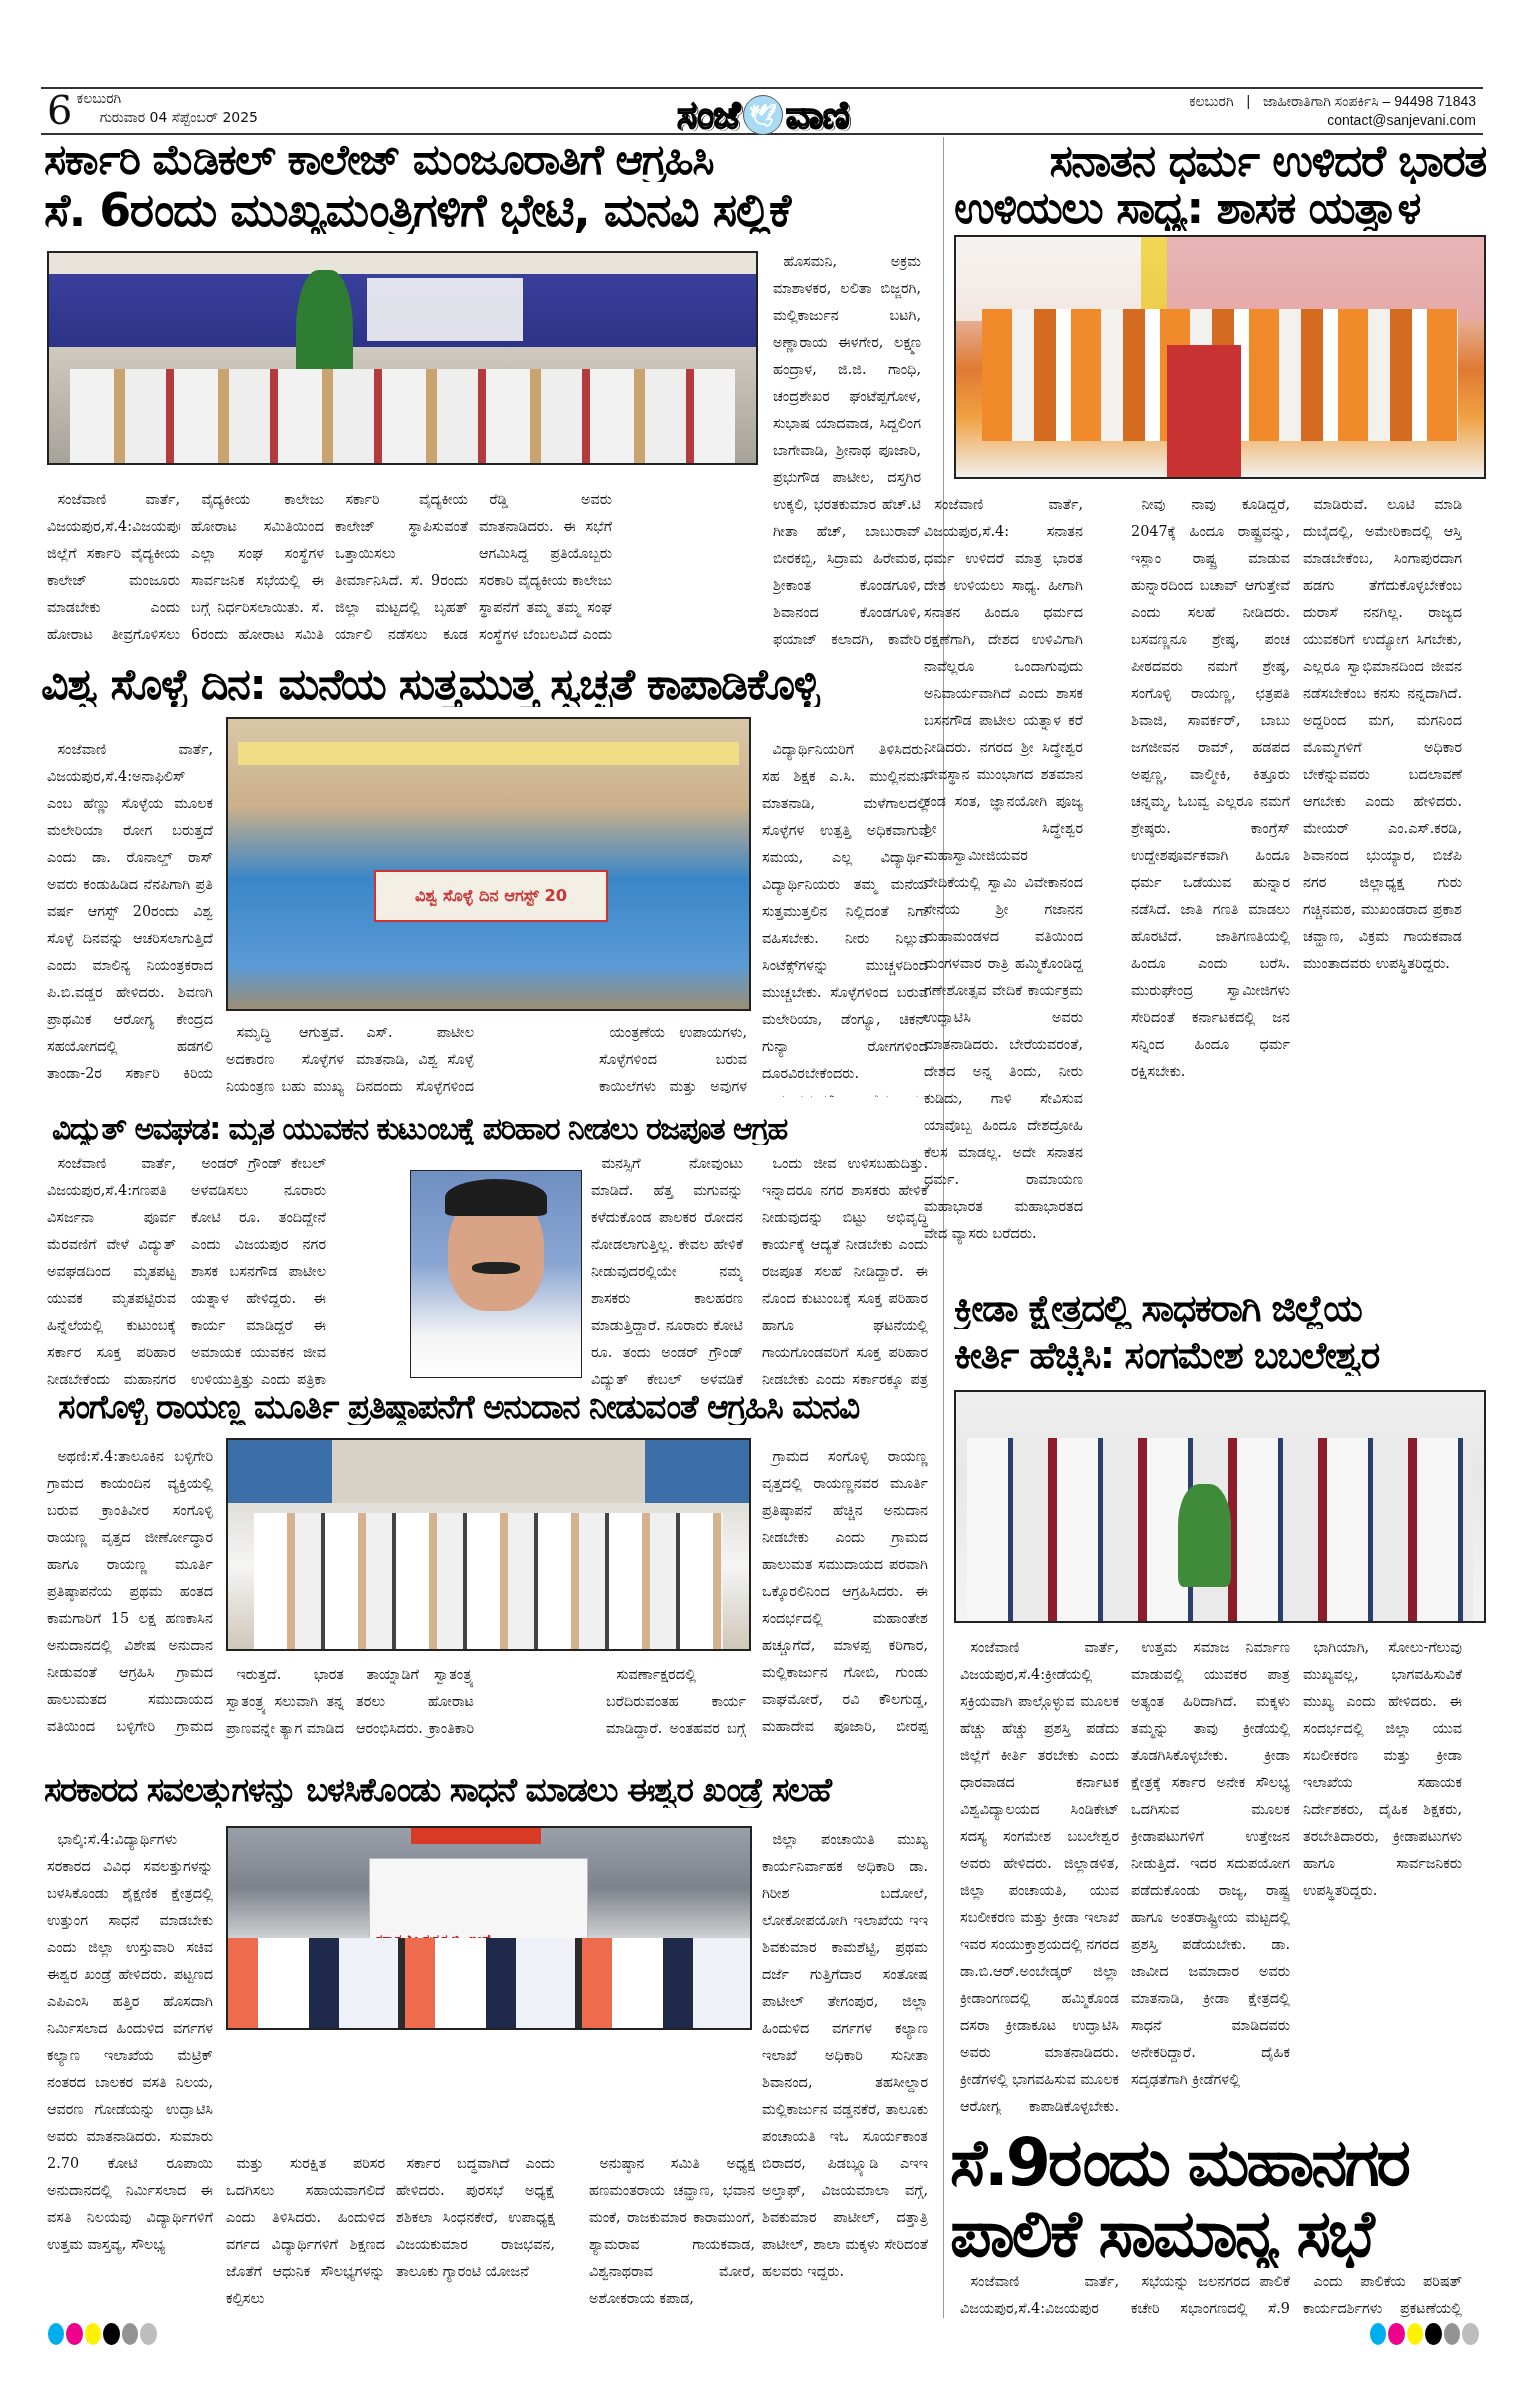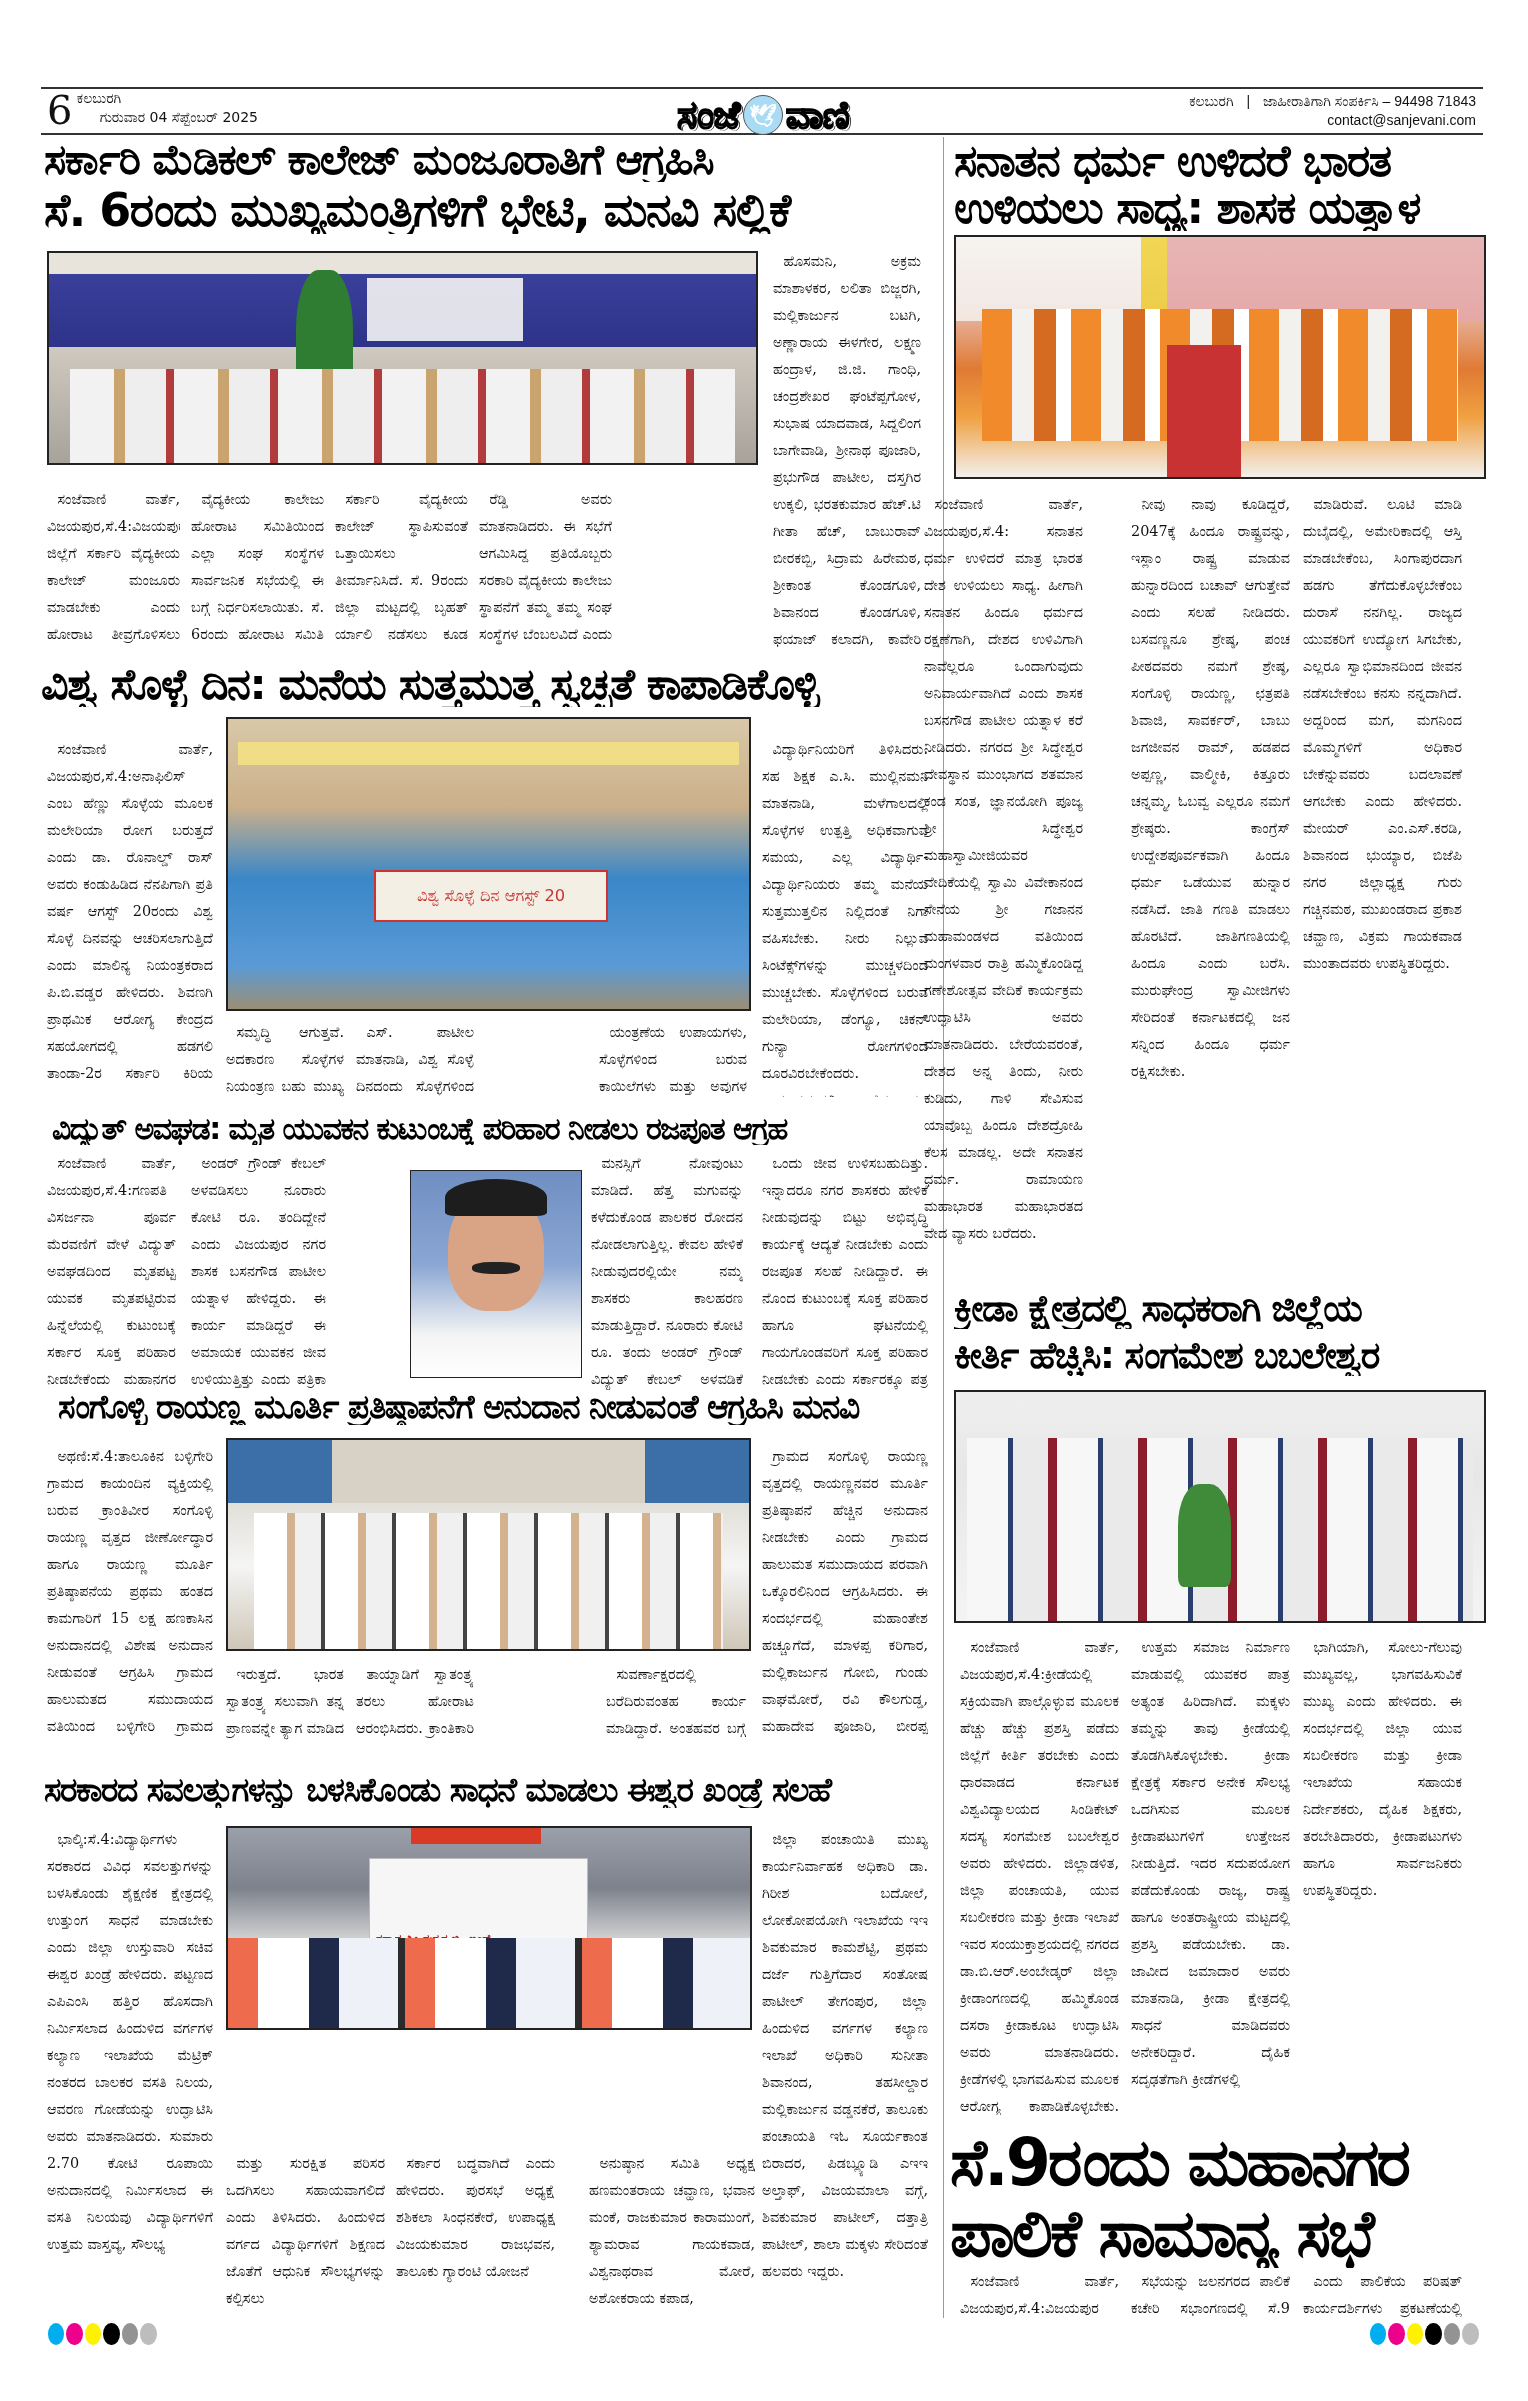--- a/index.html
+++ b/index.html
@@ -69,21 +69,21 @@
   </div>
 <div class="col" style="left:479px; top:486px; width:133px; height:170px;">
     <p>ರೆಡ್ಡಿ ಅವರು ಮಾತನಾಡಿದರು. ಈ ಸಭೆಗೆ ಆಗಮಿಸಿದ್ದ ಪ್ರತಿಯೊಬ್ಬರು ಸರಕಾರಿ ವೈದ್ಯಕೀಯ ಕಾಲೇಜು ಸ್ಥಾಪನೆಗೆ ತಮ್ಮ ತಮ್ಮ ಸಂಘ ಸಂಸ್ಥೆಗಳ ಬೆಂಬಲವಿದೆ ಎಂದು ಅಭಿಪ್ರಾಯಗಳನ್ನು ಹಂಚಿಕೊಂಡರು. ಸಭೆಯಲ್ಲಿ ಹೋರಾಟ ಸಮಿತಿಯ ಸಂಚಾಲಕ ಸಮಿತಿ ಸದಸ್ಯರಾದ ಅರವಿಂದ ಕುಲಕರ್ಣಿ, ಅನಿಲ</p>
   </div>
 <div class="col" style="left:773px; top:248px; width:148px; height:410px;">
     <p>ಹೊಸಮನಿ, ಅಕ್ರಮ ಮಾಶಾಳಕರ, ಲಲಿತಾ ಬಿಜ್ಜರಗಿ, ಮಲ್ಲಿಕಾರ್ಜುನ ಬಟಗಿ, ಅಣ್ಣಾರಾಯ ಈಳಗೇರ, ಲಕ್ಷ್ಮಣ ಹಂದ್ರಾಳ, ಜಿ.ಜಿ. ಗಾಂಧಿ, ಚಂದ್ರಶೇಖರ ಘಂಟೆಪ್ಪಗೋಳ, ಸುಭಾಷ ಯಾದವಾಡ, ಸಿದ್ದಲಿಂಗ ಬಾಗೇವಾಡಿ, ಶ್ರೀನಾಥ ಪೂಜಾರಿ, ಪ್ರಭುಗೌಡ ಪಾಟೀಲ, ದಸ್ತಗಿರ ಉಕ್ಕಲಿ, ಭರತಕುಮಾರ ಹೆಚ್.ಟಿ ಗೀತಾ ಹೆಚ್, ಬಾಬುರಾವ್ ಬೀರಕಬ್ಬಿ, ಸಿದ್ರಾಮ ಹಿರೇಮಠ, ಶ್ರೀಕಾಂತ ಕೊಂಡಗೂಳಿ, ಶಿವಾನಂದ ಕೊಂಡಗೂಳಿ, ಫಯಾಜ್ ಕಲಾದಗಿ, ಕಾವೇರಿ ರಜಪೂತ, ಮಹಮ್ಮದ್‌ಗೌಸ್ ಹವಾಲ್ದಾರ, ಫಾದರ್ ಕೆಫಿನ್, ಜಗದೀಶ್ ಸೂರ್ಯವಂಶಿ, ಸೋಮನಾಥ ಕಳ್ಳಿಮನಿ, ಮೋಹನ್ ಕೋಲಾರ, ಶಿವಾನಂದ ಸುಭಾಗಂಡ, ಪ್ರಭಾವತಿ ಅಂಕಲಗಿ, ಅನಸೂಯ ಕಾಂಬಳೆ ಮುಂತಾದವರು ಭಾಗವಹಿಸಿದ್ದರು.</p>
   </div>
 
 <div class="vrule" style="left:943px; top:137px; height:2181px;"></div>
 
-<div class="headline" style="left:954px; top:138px; width:532px; font-size:44px;">ಸನಾತನ ಧರ್ಮ ಉಳಿದರೆ ಭಾರತ</div>
+<div class="headline" style="left:954px; top:138px; width:532px; font-size:44px;text-align:right;">ಸನಾತನ ಧರ್ಮ ಉಳಿದರೆ ಭಾರತ</div>
 <div class="headline" style="left:954px; top:185px; width:532px; font-size:44px;">ಉಳಿಯಲು ಸಾಧ್ಯ: ಶಾಸಕ ಯತ್ನಾಳ</div>
 
 <div class="photo" style="left:954px; top:235px; width:532px; height:244px; background:linear-gradient(180deg,#f3efe9 0%,#e8c6c2 25%,#e07a33 55%,#f0a142 75%,#f2f0ec 100%);">
   <div class="abs" style="left:0; top:0; width:100%; height:35%; background:linear-gradient(90deg,#f6f4f1 0 35%,#f0d130 35% 40%,#e5a6a8 40% 100%); opacity:0.8;"></div>
   <div class="abs" style="left:5%; top:30%; width:90%; height:55%; background:repeating-linear-gradient(90deg,#f08a2b 0 30px,#f3f1ee 30px 52px,#d46b20 52px 74px,#fff 74px 89px);"></div>
   <div class="abs" style="left:40%; top:45%; width:14%; height:55%; background:#c83232;"></div>
 </div>
 
 <div class="col" style="left:924px; top:491px; width:159px; height:776px;">
     <p>ಸಂಜೆವಾಣಿ ವಾರ್ತೆ, ವಿಜಯಪುರ,ಸೆ.4: ಸನಾತನ ಧರ್ಮ ಉಳಿದರೆ ಮಾತ್ರ ಭಾರತ ದೇಶ ಉಳಿಯಲು ಸಾಧ್ಯ. ಹೀಗಾಗಿ ಸನಾತನ ಹಿಂದೂ ಧರ್ಮದ ರಕ್ಷಣೆಗಾಗಿ, ದೇಶದ ಉಳಿವಿಗಾಗಿ ನಾವೆಲ್ಲರೂ ಒಂದಾಗುವುದು ಅನಿವಾರ್ಯವಾಗಿದೆ ಎಂದು ಶಾಸಕ ಬಸನಗೌಡ ಪಾಟೀಲ ಯತ್ನಾಳ ಕರೆ ನೀಡಿದರು. ನಗರದ ಶ್ರೀ ಸಿದ್ಧೇಶ್ವರ ದೇವಸ್ಥಾನ ಮುಂಭಾಗದ ಶತಮಾನ ಕಂಡ ಸಂತ, ಜ್ಞಾನಯೋಗಿ ಪೂಜ್ಯ ಶ್ರೀ ಸಿದ್ಧೇಶ್ವರ ಮಹಾಸ್ವಾಮೀಜಿಯವರ ವೇದಿಕೆಯಲ್ಲಿ ಸ್ವಾಮಿ ವಿವೇಕಾನಂದ ಸೇನೆಯ ಶ್ರೀ ಗಜಾನನ ಮಹಾಮಂಡಳದ ವತಿಯಿಂದ ಮಂಗಳವಾರ ರಾತ್ರಿ ಹಮ್ಮಿಕೊಂಡಿದ್ದ ಗಣೇಶೋತ್ಸವ ವೇದಿಕೆ ಕಾರ್ಯಕ್ರಮ ಉದ್ಘಾಟಿಸಿ ಅವರು ಮಾತನಾಡಿದರು. ಬೇರೆಯವರಂತೆ, ದೇಶದ ಅನ್ನ ತಿಂದು, ನೀರು ಕುಡಿದು, ಗಾಳಿ ಸೇವಿಸುವ ಯಾವೊಬ್ಬ ಹಿಂದೂ ದೇಶದ್ರೋಹಿ ಕೆಲಸ ಮಾಡಲ್ಲ. ಅದೇ ಸನಾತನ ಧರ್ಮ. ರಾಮಾಯಣ ಮಹಾಭಾರತ ಮಹಾಭಾರತದ ವೇದ ವ್ಯಾಸರು ಬರೆದರು.</p>
@@ -91,21 +91,21 @@
 <div class="col" style="left:1131px; top:491px; width:159px; height:776px;">
     <p>ನೀವು ನಾವು ಕೂಡಿದ್ದರೆ, 2047ಕ್ಕೆ ಹಿಂದೂ ರಾಷ್ಟ್ರವನ್ನು, ಇಸ್ಲಾಂ ರಾಷ್ಟ್ರ ಮಾಡುವ ಹುನ್ನಾರದಿಂದ ಬಚಾವ್ ಆಗುತ್ತೇವೆ ಎಂದು ಸಲಹೆ ನೀಡಿದರು. ಬಸವಣ್ಣನೂ ಶ್ರೇಷ್ಠ, ಪಂಚ ಪೀಠದವರು ನಮಗೆ ಶ್ರೇಷ್ಠ, ಸಂಗೊಳ್ಳಿ ರಾಯಣ್ಣ, ಛತ್ರಪತಿ ಶಿವಾಜಿ, ಸಾವರ್ಕರ್, ಬಾಬು ಜಗಜೀವನ ರಾಮ್, ಹಡಪದ ಅಪ್ಪಣ್ಣ, ವಾಲ್ಮೀಕಿ, ಕಿತ್ತೂರು ಚನ್ನಮ್ಮ, ಓಬವ್ವ ಎಲ್ಲರೂ ನಮಗೆ ಶ್ರೇಷ್ಠರು. ಕಾಂಗ್ರೆಸ್ ಉದ್ದೇಶಪೂರ್ವಕವಾಗಿ ಹಿಂದೂ ಧರ್ಮ ಒಡೆಯುವ ಹುನ್ನಾರ ನಡೆಸಿದೆ. ಜಾತಿ ಗಣತಿ ಮಾಡಲು ಹೊರಟಿದೆ. ಜಾತಿಗಣತಿಯಲ್ಲಿ ಹಿಂದೂ ಎಂದು ಬರೆಸಿ. ಮುರುಘೇಂದ್ರ ಸ್ವಾಮೀಜಿಗಳು ಸೇರಿದಂತೆ ಕರ್ನಾಟಕದಲ್ಲಿ ಜನ ಸನ್ನಿಂದ ಹಿಂದೂ ಧರ್ಮ ರಕ್ಷಿಸಬೇಕು.</p>
   </div>
 <div class="col" style="left:1303px; top:491px; width:159px; height:776px;">
     <p>ಮಾಡಿರುವೆ. ಲೂಟಿ ಮಾಡಿ ದುಬೈದಲ್ಲಿ, ಅಮೇರಿಕಾದಲ್ಲಿ ಆಸ್ತಿ ಮಾಡಬೇಕೆಂಬ, ಸಿಂಗಾಪುರದಾಗ ಹಡಗು ತೆಗೆದುಕೊಳ್ಳಬೇಕೆಂಬ ದುರಾಸೆ ನನಗಿಲ್ಲ. ರಾಜ್ಯದ ಯುವಕರಿಗೆ ಉದ್ಯೋಗ ಸಿಗಬೇಕು, ಎಲ್ಲರೂ ಸ್ವಾಭಿಮಾನದಿಂದ ಜೀವನ ನಡೆಸಬೇಕೆಂಬ ಕನಸು ನನ್ನದಾಗಿದೆ. ಅದ್ದರಿಂದ ಮಗ, ಮಗನಿಂದ ಮೊಮ್ಮಗಳಿಗೆ ಅಧಿಕಾರ ಬೇಕೆನ್ನುವವರು ಬದಲಾವಣೆ ಆಗಬೇಕು ಎಂದು ಹೇಳಿದರು. ಮೇಯರ್ ಎಂ.ಎಸ್.ಕರಡಿ, ಶಿವಾನಂದ ಭುಯ್ಯಾರ, ಬಿಜೆಪಿ ನಗರ ಜಿಲ್ಲಾಧ್ಯಕ್ಷ ಗುರು ಗಚ್ಚಿನಮಠ, ಮುಖಂಡರಾದ ಪ್ರಕಾಶ ಚವ್ಹಾಣ, ವಿಕ್ರಮ ಗಾಯಕವಾಡ ಮುಂತಾದವರು ಉಪಸ್ಥಿತರಿದ್ದರು.</p>
   </div>
 
 <div class="headline" style="left:41px; top:662px; width:895px; font-size:43px;">ವಿಶ್ವ ಸೊಳ್ಳೆ ದಿನ: ಮನೆಯ ಸುತ್ತಮುತ್ತ ಸ್ವಚ್ಛತೆ ಕಾಪಾಡಿಕೊಳ್ಳಿ</div>
 
 <div class="photo" style="left:226px; top:717px; width:525px; height:294px; background:linear-gradient(180deg,#d9c8a8 0%,#cbb08a 30%,#3a87c8 55%,#5a9ad6 85%,#9b8e74 100%);">
-  <div class="abs" style="left:28%; top:52%; width:45%; height:18%; background:#f3efe4; border:2.2px solid #c33; display:flex; align-items:center; justify-content:center; font-size:16.3px; color:#c33; font-weight:normal;">ವಿಶ್ವ ಸೊಳ್ಳೆ ದಿನ ಆಗಸ್ಟ್ 20</div>
+  <div class="abs" style="left:28%; top:52%; width:45%; height:18%; background:#f3efe4; border:2.2px solid #c33; display:flex; align-items:center; justify-content:center; font-size:16.3px; color:#c33; font-weight:bold;">ವಿಶ್ವ ಸೊಳ್ಳೆ ದಿನ ಆಗಸ್ಟ್ 20</div>
   <div class="abs" style="left:2%; top:8%; width:96%; height:8%; background:#f0dd86;"></div>
 </div>
 
 <div class="col" style="left:47px; top:736px; width:166px; height:358px;">
     <p>ಸಂಜೆವಾಣಿ ವಾರ್ತೆ, ವಿಜಯಪುರ,ಸೆ.4:ಅನಾಫಿಲಿಸ್ ಎಂಬ ಹೆಣ್ಣು ಸೊಳ್ಳೆಯ ಮೂಲಕ ಮಲೇರಿಯಾ ರೋಗ ಬರುತ್ತದೆ ಎಂದು ಡಾ. ರೊನಾಲ್ಡ್ ರಾಸ್ ಅವರು ಕಂಡುಹಿಡಿದ ನೆನಪಿಗಾಗಿ ಪ್ರತಿ ವರ್ಷ ಆಗಸ್ಟ್ 20ರಂದು ವಿಶ್ವ ಸೊಳ್ಳೆ ದಿನವನ್ನು ಆಚರಿಸಲಾಗುತ್ತಿದೆ ಎಂದು ಮಾಲಿನ್ಯ ನಿಯಂತ್ರಕರಾದ ಪಿ.ಬಿ.ವಡ್ಡರ ಹೇಳಿದರು. ಶಿವಣಗಿ ಪ್ರಾಥಮಿಕ ಆರೋಗ್ಯ ಕೇಂದ್ರದ ಸಹಯೋಗದಲ್ಲಿ ಹಡಗಲಿ ತಾಂಡಾ-2ರ ಸರ್ಕಾರಿ ಕಿರಿಯ ಪ್ರಾಥಮಿಕ ಶಾಲೆಯಲ್ಲಿ ಹಮ್ಮಿಕೊಂಡ ವಿಶ್ವ ಸೊಳ್ಳೆ ದಿನದಲ್ಲಿ ಮಾತನಾಡಿದರು. ಸೊಳ್ಳೆಗಳು ಮತ್ತು ಕಚ್ಚದಂತೆ ಸುತ್ತಮುತ್ತ ನಿಂತ ನೀರಿನಲ್ಲಿ ಮೊಟ್ಟೆಗಳನ್ನಿಟ್ಟು ವಂಶಾಭಿವೃದ್ಧಿಯಾಗಿ ಸೊಳ್ಳೆಗಳು</p>
   </div>
 <div class="col" style="left:226px; top:1019px; width:118px; height:78px;">
     <p>ಸಮೃದ್ಧಿ ಆಗುತ್ತವೆ. ಅದಕಾರಣ ಸೊಳ್ಳೆಗಳ ನಿಯಂತ್ರಣ ಬಹು ಮುಖ್ಯ ಎಂದರು. ಆರೋಗ್ಯ ನಿರೀಕ್ಷಣಾಧಿಕಾರಿ ಆರ್.</p>
   </div>
 <div class="col" style="left:356px; top:1019px; width:118px; height:78px;">

